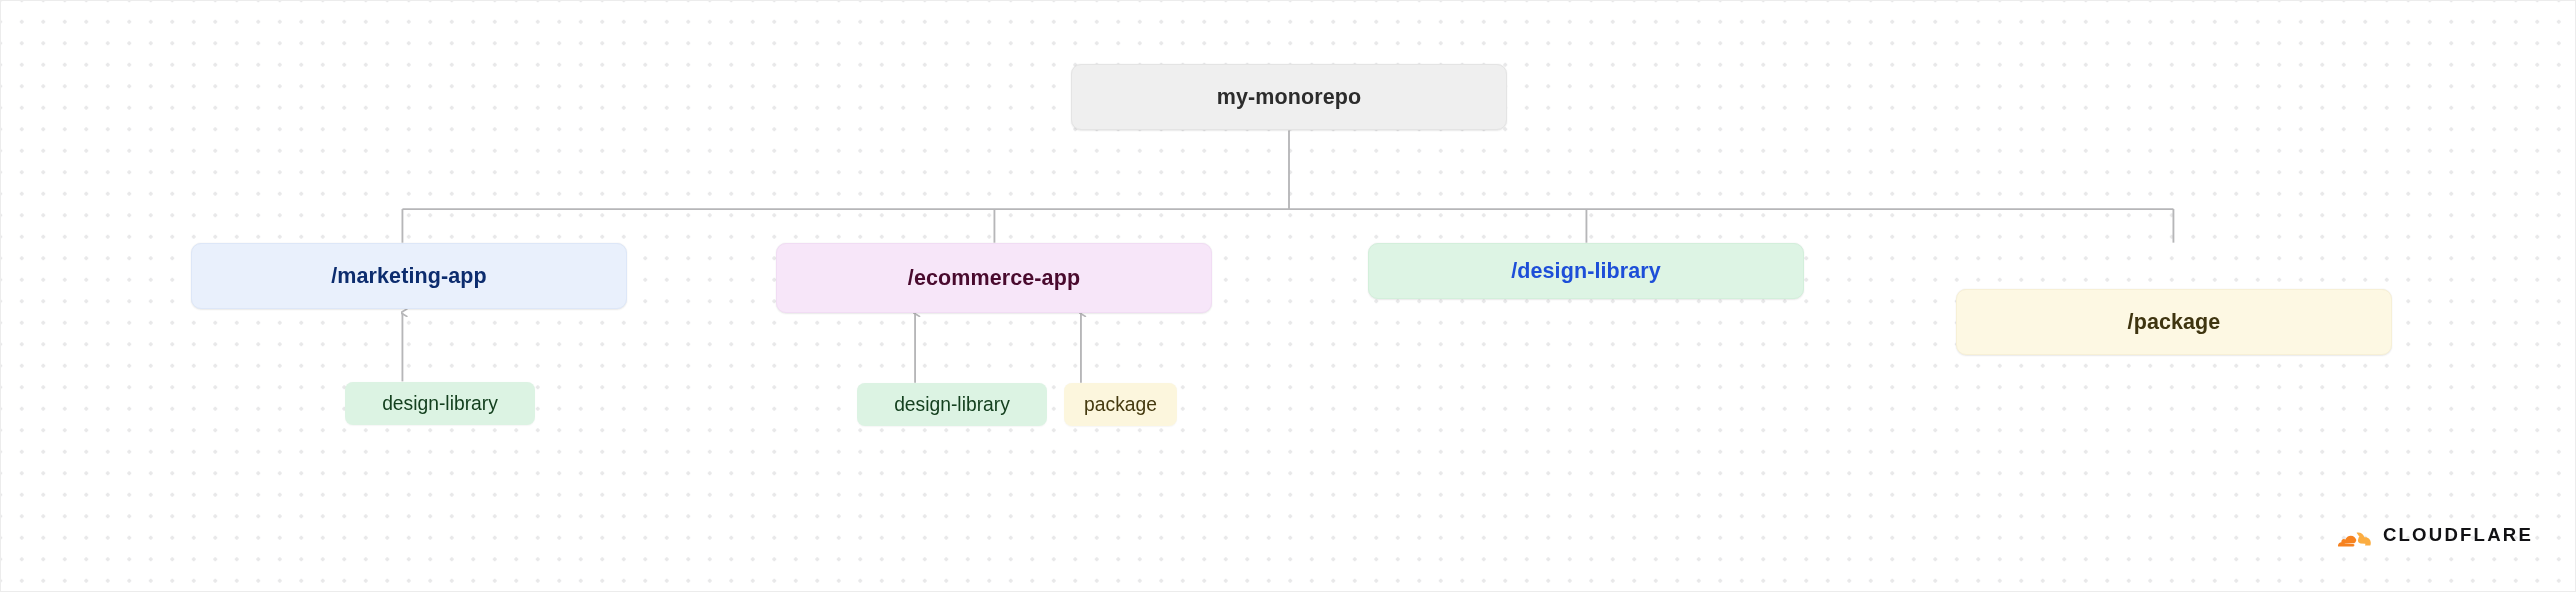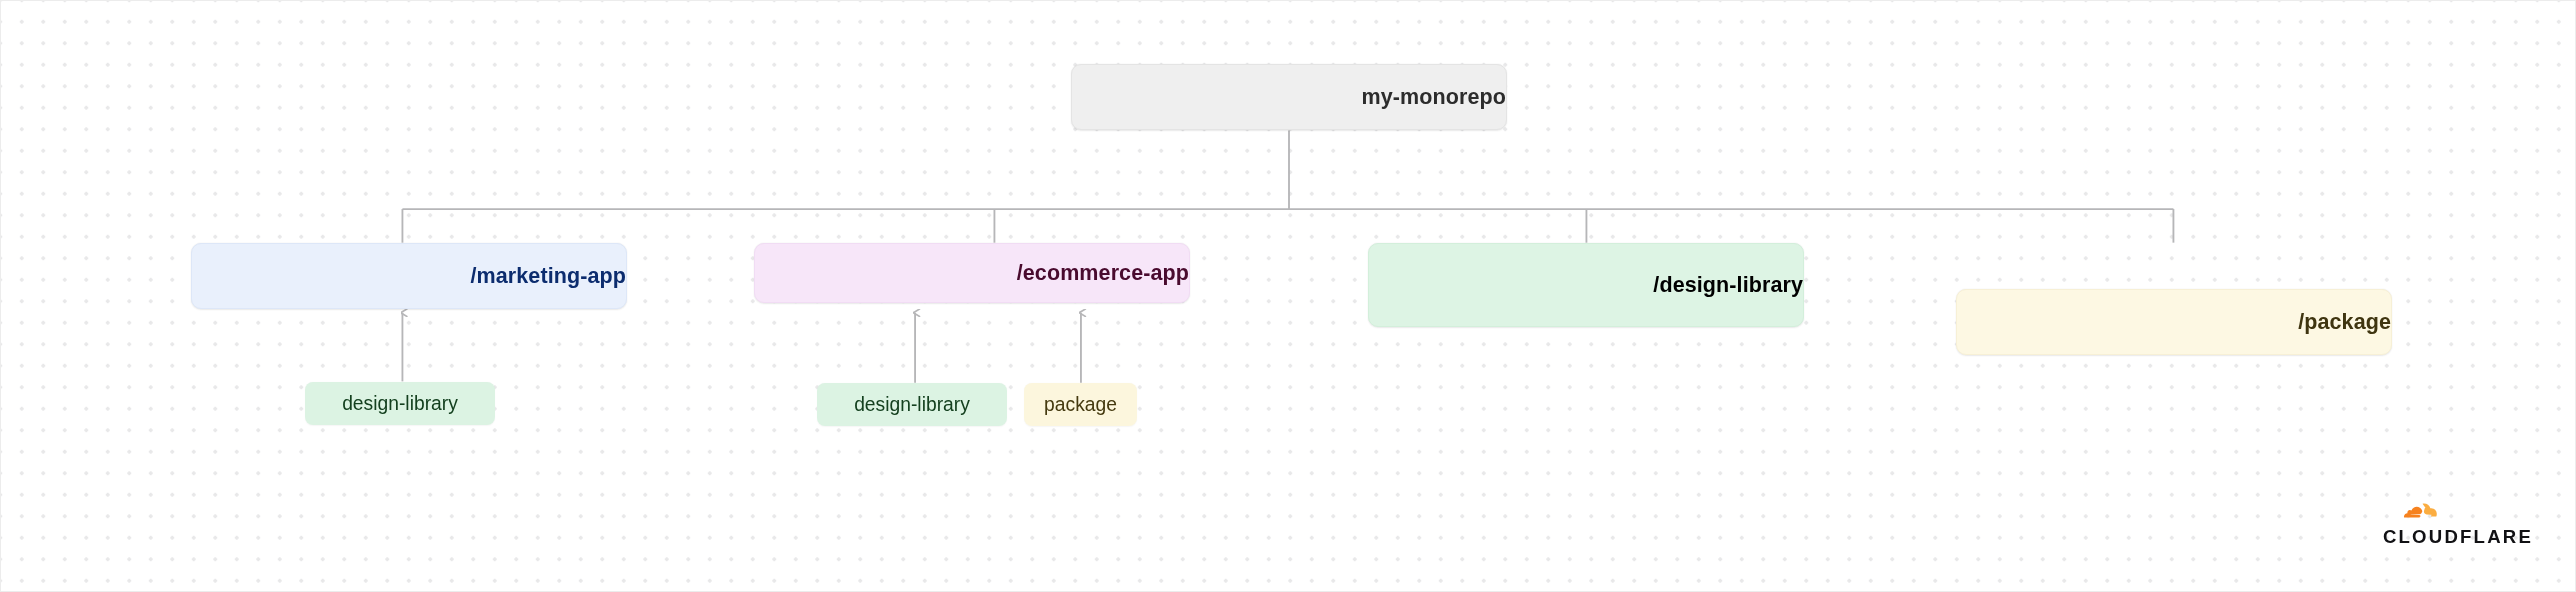--- a/index.html
+++ b/index.html
@@ -29,21 +29,21 @@
     left: 0; top: 0;
     width: 2576px; height: 592px;
     pointer-events: none;
   }
 
   
   .node {
     position: absolute;
     display: flex;
     align-items: center;
-    justify-content: flex-end;
+    justify-content: center;
     border-radius: 10px;
     box-shadow: 0 0.7px 2.1px rgba(0,0,0,0.055), 0 0.7px 1.4px rgba(0,0,0,0.04);
     font-weight: bold;
     letter-spacing: 0.1px;
     white-space: nowrap;
   }
 
   .node-root  { font-size: 21.5px; }
   .node-child { font-size: 21.5px; }
 
@@ -52,30 +52,31 @@
     position: absolute;
     display: flex;
     align-items: center;
     justify-content: center;
     border-radius: 7.9px;
     font-size: 19.3px;
     font-weight: normal;
     white-space: nowrap;
     padding: 0 11.4px;
     box-shadow: 0 0.7px 1.4px rgba(0,0,0,0.04);
+    margin-left: 40px;
   }
 
   
   #cf-logo {
     position: absolute;
     right: 42px;
     bottom: 44px;
     display: flex;
+    align-items: center;
     gap: 10px;
-    flex-direction: column;
   }
   #cf-logo .cf-mark { display: block; }
   #cf-logo .cf-word {
     font-size: 18.6px;
     font-weight: bold;
     letter-spacing: 2.2px;
     color: #111114;
     line-height: 1;
     font-family: "Liberation Sans", sans-serif;
   }
@@ -113,35 +114,35 @@
 
   <div class="node node-child" style="left:182px; top:242px; width:436px; height:66px;
               background:#e9f0fc; color:#0c2c6e; border:0.7px solid #dde7f8;margin-left:8px;">
     <span>/marketing-app</span>
   </div>
   <div class="tag" style="left:304px; top:381px; width:190px; height:43px;
               background:#dcf3e3; color:#14401f;">
     <span>design-library</span>
   </div>
 
-  <div class="node node-child" style="left:753px; top:242px; width:436px; height:60px;
+  <div class="node node-child" style="left:775px; top:242px; width:436px; height:70px;
               background:#f7e6f9; color:#490a2e; border:0.7px solid #f1dcf4;">
     <span>/ecommerce-app</span>
   </div>
   <div class="tag" style="left:816px; top:382px; width:190px; height:43px;
               background:#dcf3e3; color:#14401f;">
     <span>design-library</span>
   </div>
   <div class="tag" style="left:1023px; top:382px; width:113px; height:43px;
               background:#fcf6dd; color:#453a10;">
     <span>package</span>
   </div>
 
-  <div class="node node-child" style="left:1367px; top:242px; width:436px; height:84px;
-              background:#ddf4e4; color:#000000; border:0.7px solid #d3efdb;">
+  <div class="node node-child" style="left:1367px; top:242px; width:436px; height:56px;
+              background:#ddf4e4; color:#1d4ed8; border:0.7px solid #d3efdb;">
     <span>/design-library</span>
   </div>
 
   <div class="node node-child" style="left:1955px; top:242px; width:436px; height:66px;
               background:#fdf8e3; color:#3f3510; border:0.7px solid #f7f0d6;margin-top:46px;">
     <span>/package</span>
   </div>
 
   <div id="cf-logo">
     <svg class="cf-mark" width="56" height="24" viewBox="0 0 109 48" xmlns="http://www.w3.org/2000/svg">

